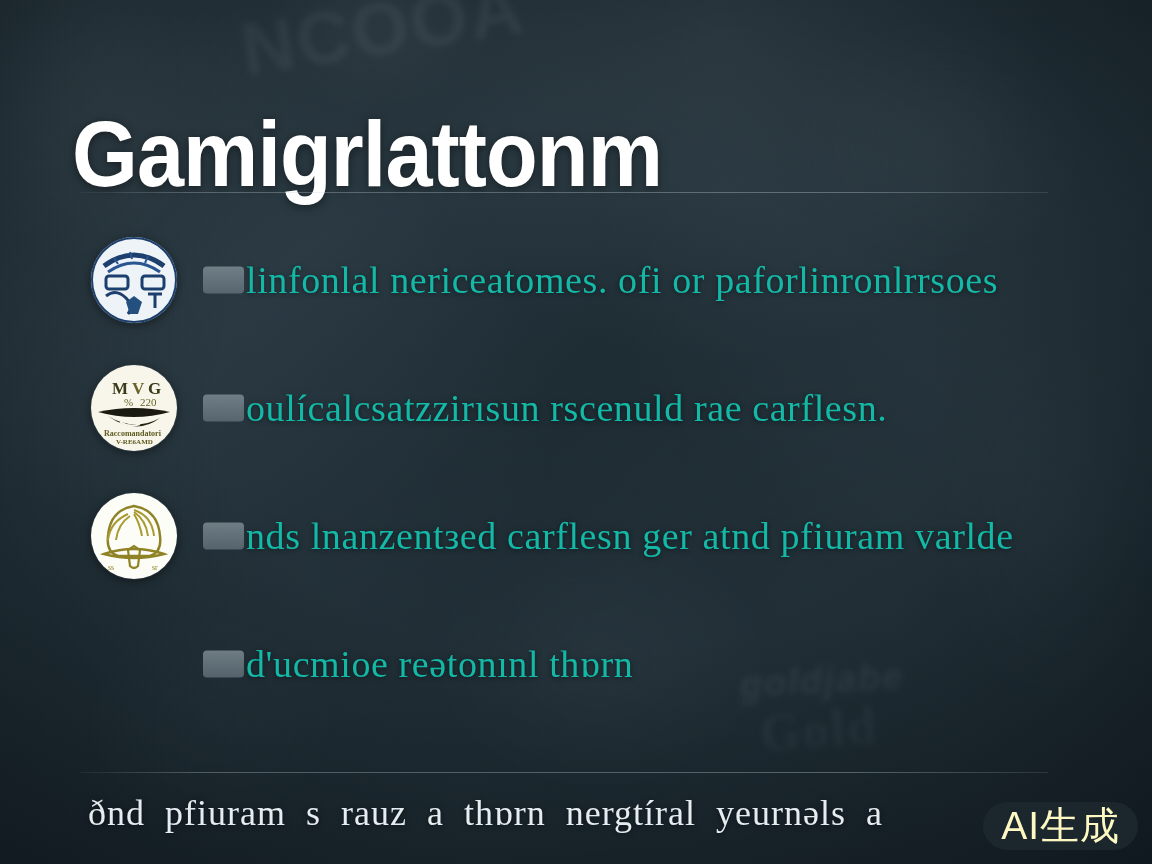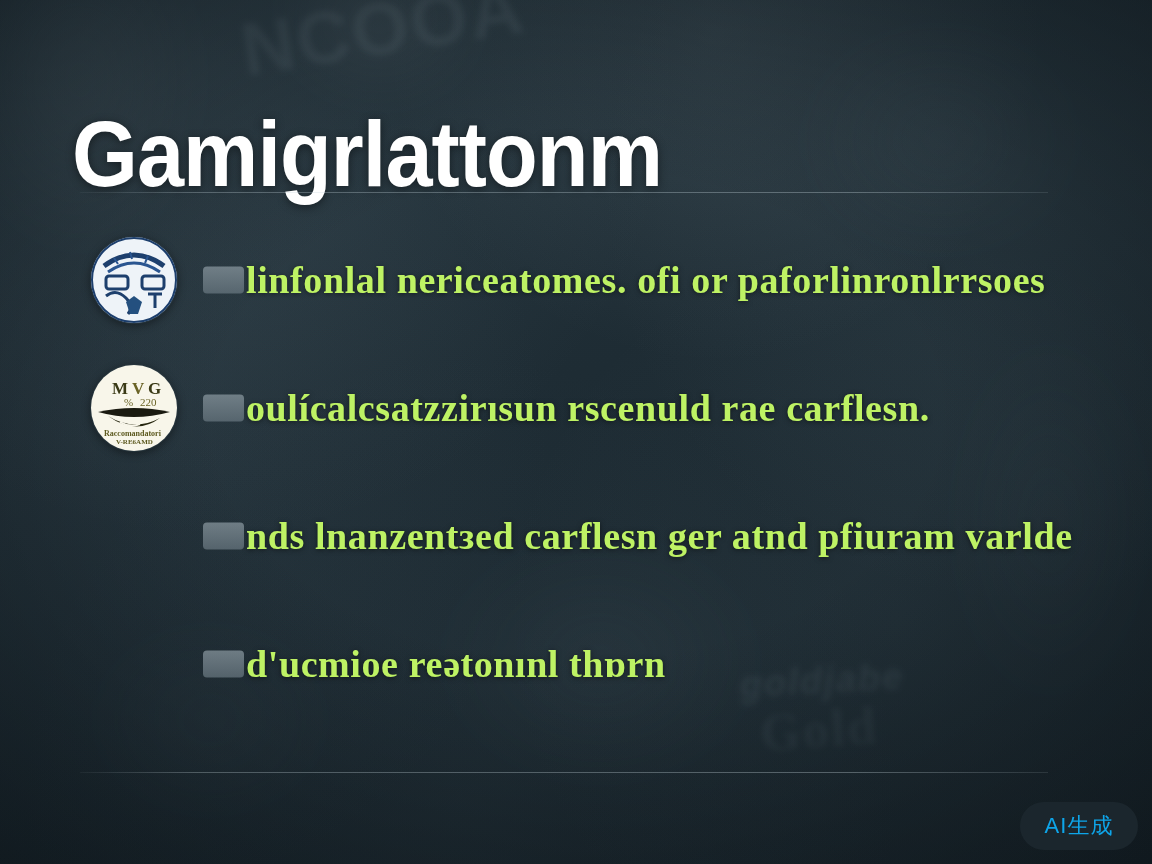--- a/index.html
+++ b/index.html
@@ -135,25 +135,24 @@
     background: linear-gradient(180deg, rgba(132,146,154,0.78), rgba(104,119,128,0.72));
   }
 
   .bullet-text {
     position: absolute;
     left: 246px;
     top: 50%;
     transform: translateY(-50%);
     font-family: "Liberation Serif", serif;
     font-size: 38px;
-    color: #bef264;
+    color: #14b8a6;
     letter-spacing: 0.6px;
     white-space: nowrap;
     text-shadow: 0 1px 5px rgba(0,0,0,0.5);
-    font-weight: bold;
   }
 
   .footer-text {
     position: absolute;
     left: 88px;
     top: 792px;
     font-family: "Liberation Serif", serif;
     font-size: 36px;
     color: #e6edf1;
     letter-spacing: 1px;
@@ -169,22 +168,22 @@
     bottom: 14px;
     min-width: 118px;
     height: 48px;
     padding: 0 18px;
     box-sizing: border-box;
     border-radius: 24px;
     background: rgba(28,40,47,0.88);
     display: flex;
     align-items: center;
     justify-content: center;
-    color: #0ea5e9;
-    font-size: 22px;
+    color: #fef9c3;
+    font-size: 39px;
     letter-spacing: 1px;
     text-align: center;
   }
 </style>
 </head>
 <body>
 
 <div class="slide">
 
   <div class="bg-base"></div>
@@ -235,33 +234,49 @@
             <path d="M30 58 q10 6 20 2" stroke="#f8f6ea" stroke-width="2" fill="none"></path>
             <text x="14" y="72" font-family="serif" font-size="8" font-weight="bold" fill="#5d5a20">Raccomandatori</text>
             <text x="26" y="80" font-family="serif" font-size="7" font-weight="bold" fill="#5d5a20">V-RE6AMD</text>
           </svg>
         </span>
         <span class="bullet-marker"></span>
         <span class="bullet-text">oulícalcsatzzirısun rscenuld rae carflesn.</span>
       </div>
 
       <div class="bullet-row">
+        <span class="row-icon">
+          <svg width="88" height="88" viewBox="0 0 88 88" aria-hidden="true">
+            <circle cx="44" cy="44" r="43" fill="#fdfdf7"></circle>
+            <path d="M44 14 q24 4 26 30 q2 16 -10 20 H28 q-12 -4 -10 -20 q2 -26 26 -30 z" fill="none" stroke="#8e8326" stroke-width="2.4"></path>
+            <path d="M44 18 q18 6 20 26" fill="none" stroke="#a99a33" stroke-width="2"></path>
+            <path d="M44 20 q12 8 14 24" fill="none" stroke="#a99a33" stroke-width="2"></path>
+            <path d="M44 22 q6 10 8 22" fill="none" stroke="#a99a33" stroke-width="2"></path>
+            <path d="M40 24 q-12 8 -14 24" fill="none" stroke="#a99a33" stroke-width="2"></path>
+            <path d="M38 22 q-18 8 -20 26" fill="none" stroke="#a99a33" stroke-width="2"></path>
+            <path d="M14 62 q30 -10 60 0 q-30 8 -60 0 z" fill="none" stroke="#8e8326" stroke-width="2.4"></path>
+            <path d="M38 58 l6 -4 l6 4 l-2 16 q-4 4 -8 0 z" fill="none" stroke="#8e8326" stroke-width="2.2"></path>
+            <text x="18" y="78" font-family="serif" font-size="8" fill="#8e8326">ss</text>
+            <text x="62" y="78" font-family="serif" font-size="8" fill="#8e8326">sr</text>
+          </svg>
+        </span>
         <span class="bullet-marker"></span>
         <span class="bullet-text">nds lnanzentзed carflesn ger atnd pfiuram varlde</span>
       </div>
 
       <div class="bullet-row">
 
         <span class="bullet-marker"></span>
         <span class="bullet-text">d'ucmioe reǝtonınl thɒrn</span>
       </div>
 
     </div>
 
     <div class="divider divider-bottom"></div>
 
+    <div class="footer-text">ðnd pfiuram  s rauz  a thɒrn nergtíral yeurnəls  a</div>
 
     <div class="watermark">
       <span>AI生成</span>
     </div>
 
   </div>
 </div>
 
 </body></html>

